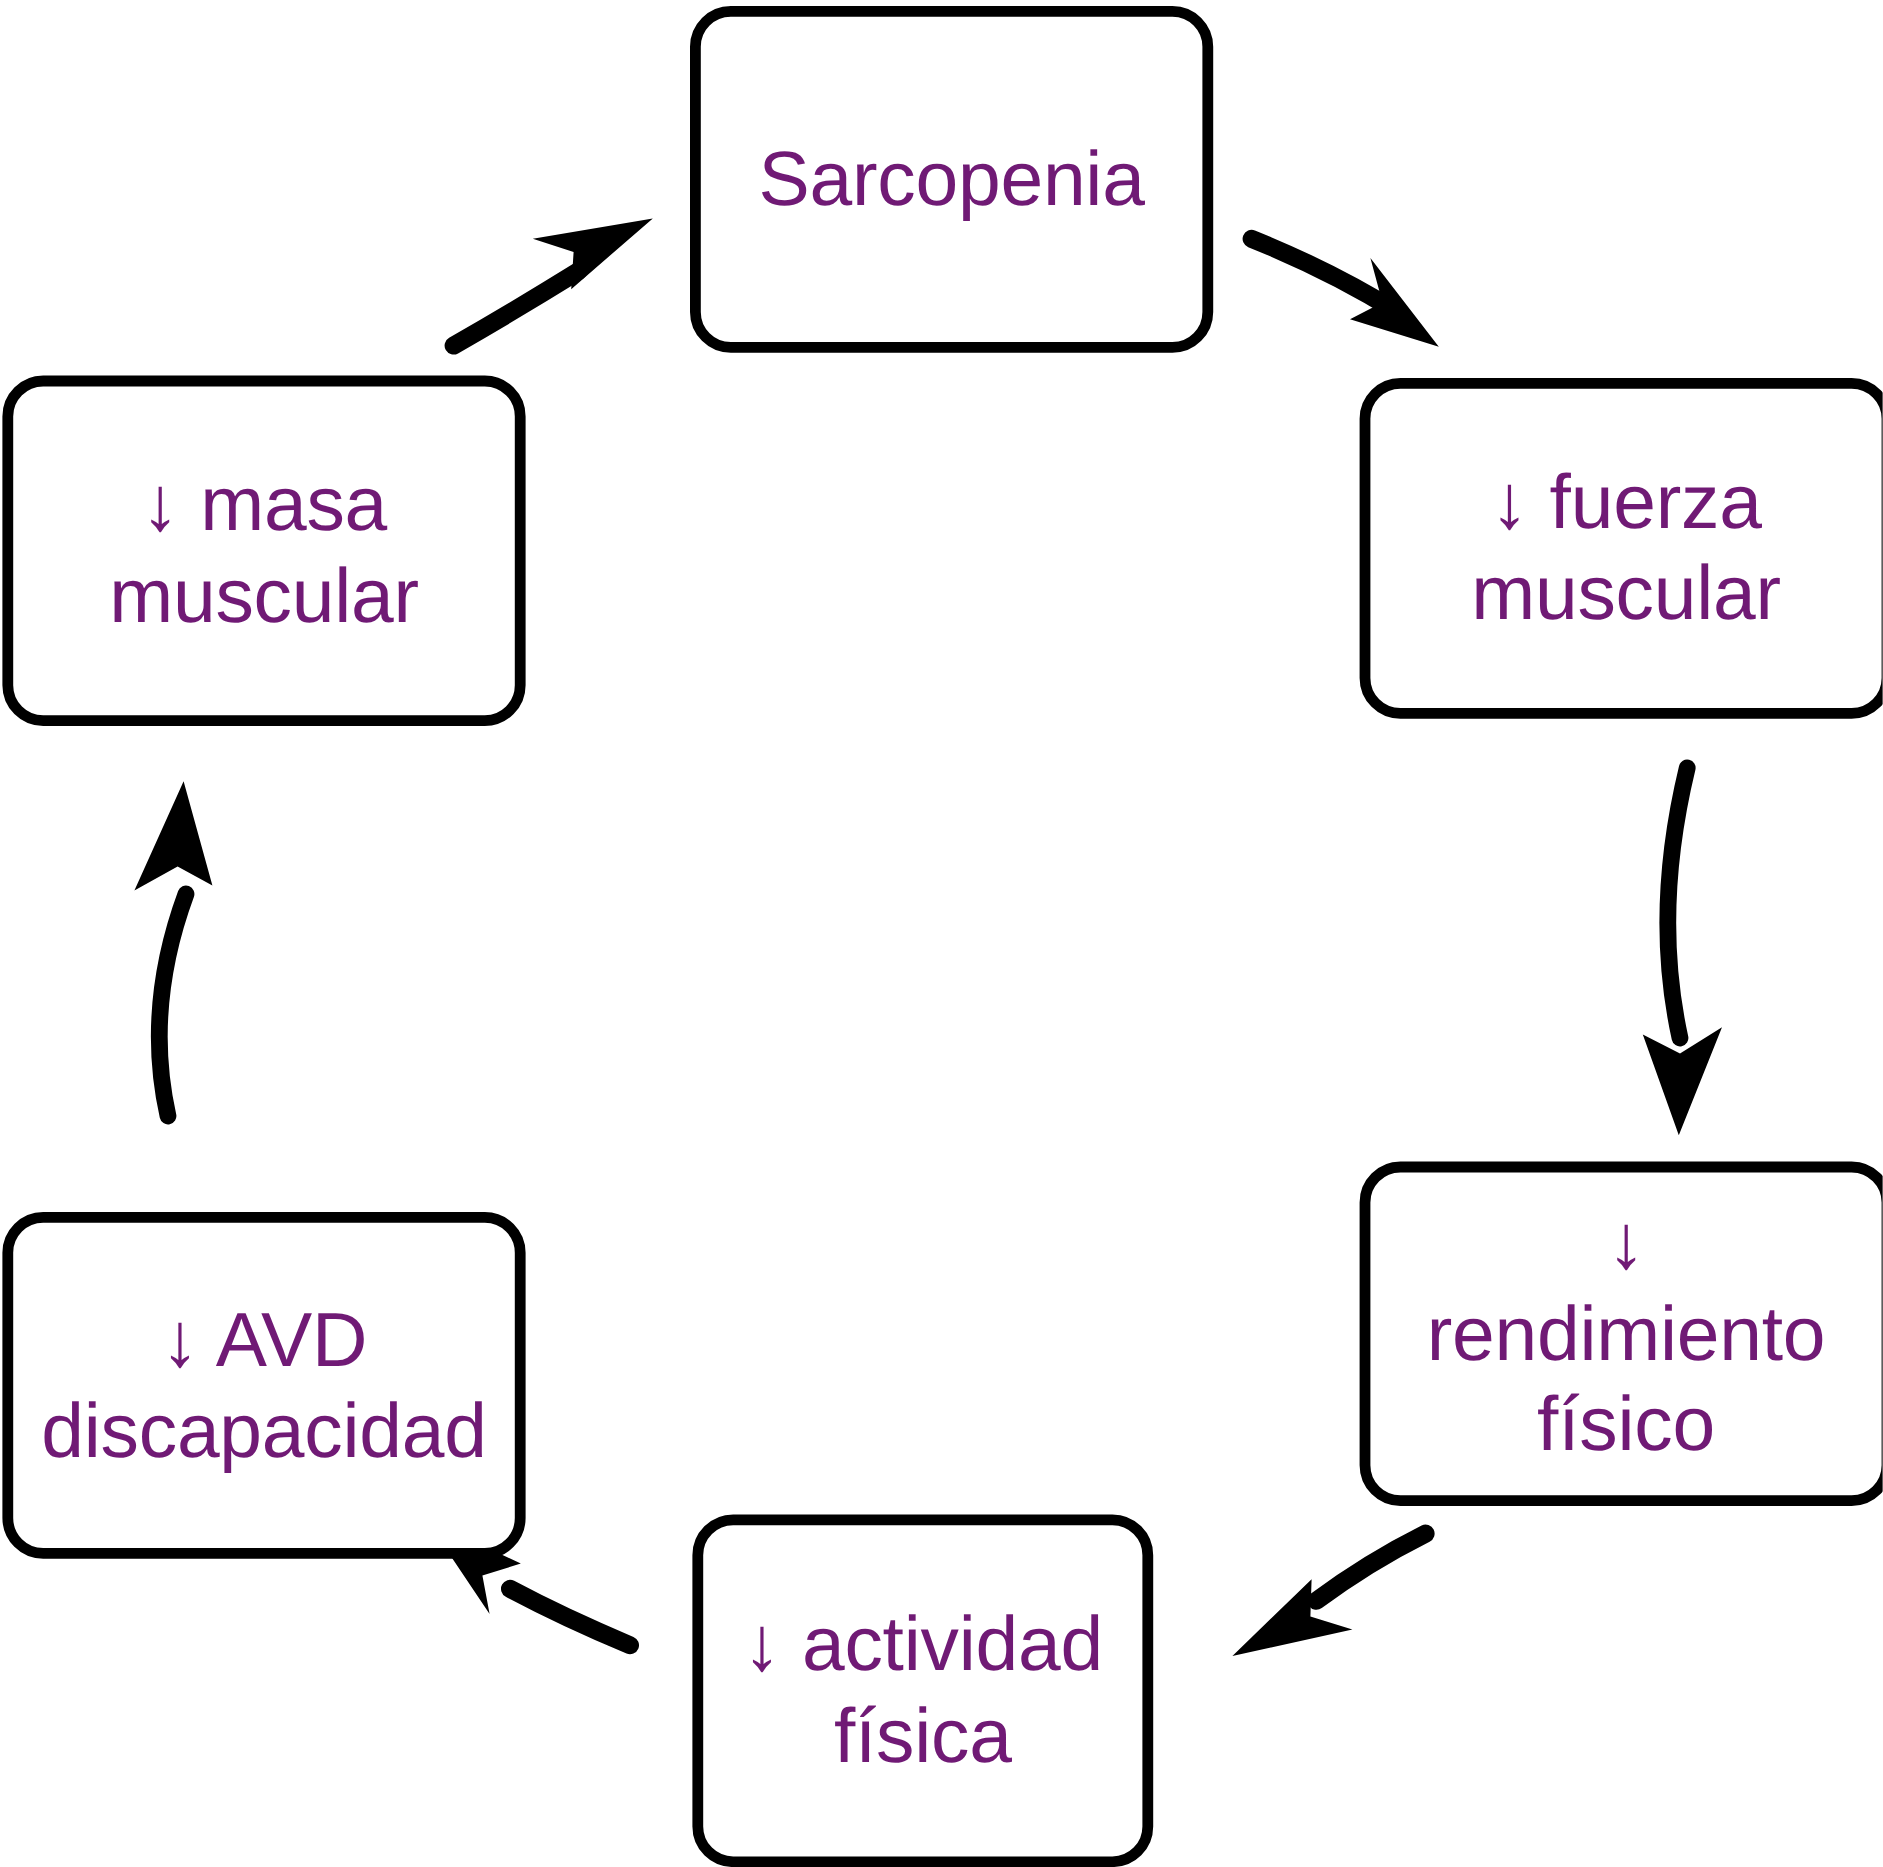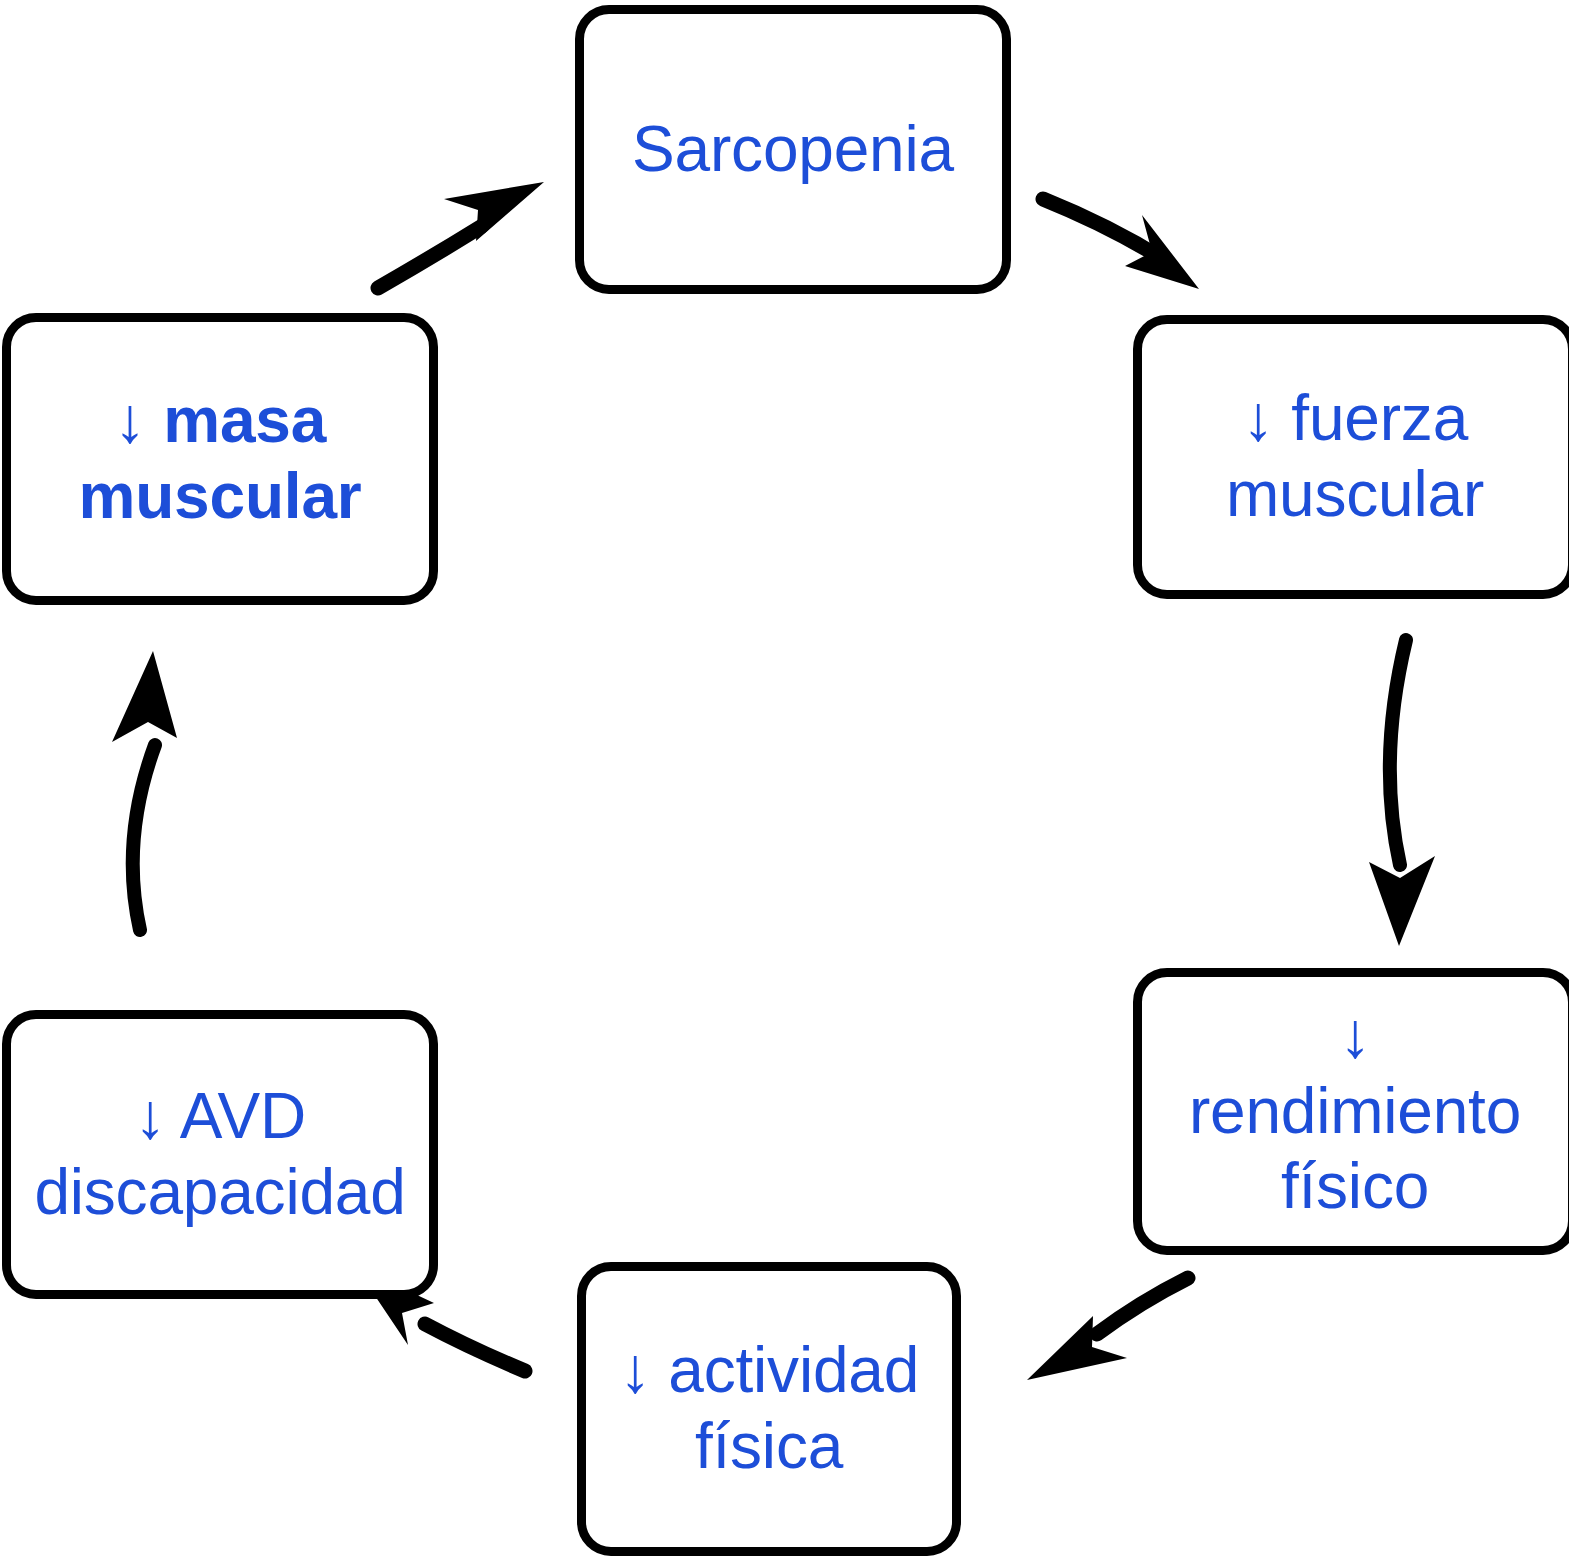--- a/index.html
+++ b/index.html
@@ -31,31 +31,31 @@
     border-radius: 34px;
     display: flex;
     align-items: center;
     justify-content: center;
     text-align: center;
   }
   .node-label {
     font-family: "Liberation Sans", sans-serif;
     font-size: 64px;
     line-height: 1.18;
-    color: #1d4ed8;
+    color: #701a75;
     white-space: pre-line;
     letter-spacing: -0.2px;
   }
   
   #node-sarcopenia      { left: 575px;  top: 5px;    width: 436px; height: 289px; }
   #node-fuerza          { left: 1133px; top: 315px;  width: 444px; height: 284px; }
   #node-rendimiento     { left: 1133px; top: 968px;  width: 444px; height: 287px; }
   #node-actividad       { left: 577px;  top: 1262px; width: 384px; height: 294px; }
   #node-avd             { left: 2px;    top: 965px;  width: 436px; height: 289px; margin-top: 45px; }
-  #node-masa            { left: 2px;    top: 313px;  width: 436px; height: 292px; font-weight: bold; }
+  #node-masa            { left: 2px;    top: 313px;  width: 436px; height: 292px; }
 </style>
 </head>
 <body>
 
 <div id="canvas">
 
   <svg id="arrow-layer" viewBox="0 0 1569 1556">
 
     <g>
       <path d="M 1043 199 Q 1110 226 1166 261" stroke="#000000" stroke-width="15" fill="none" stroke-linecap="round"></path>

